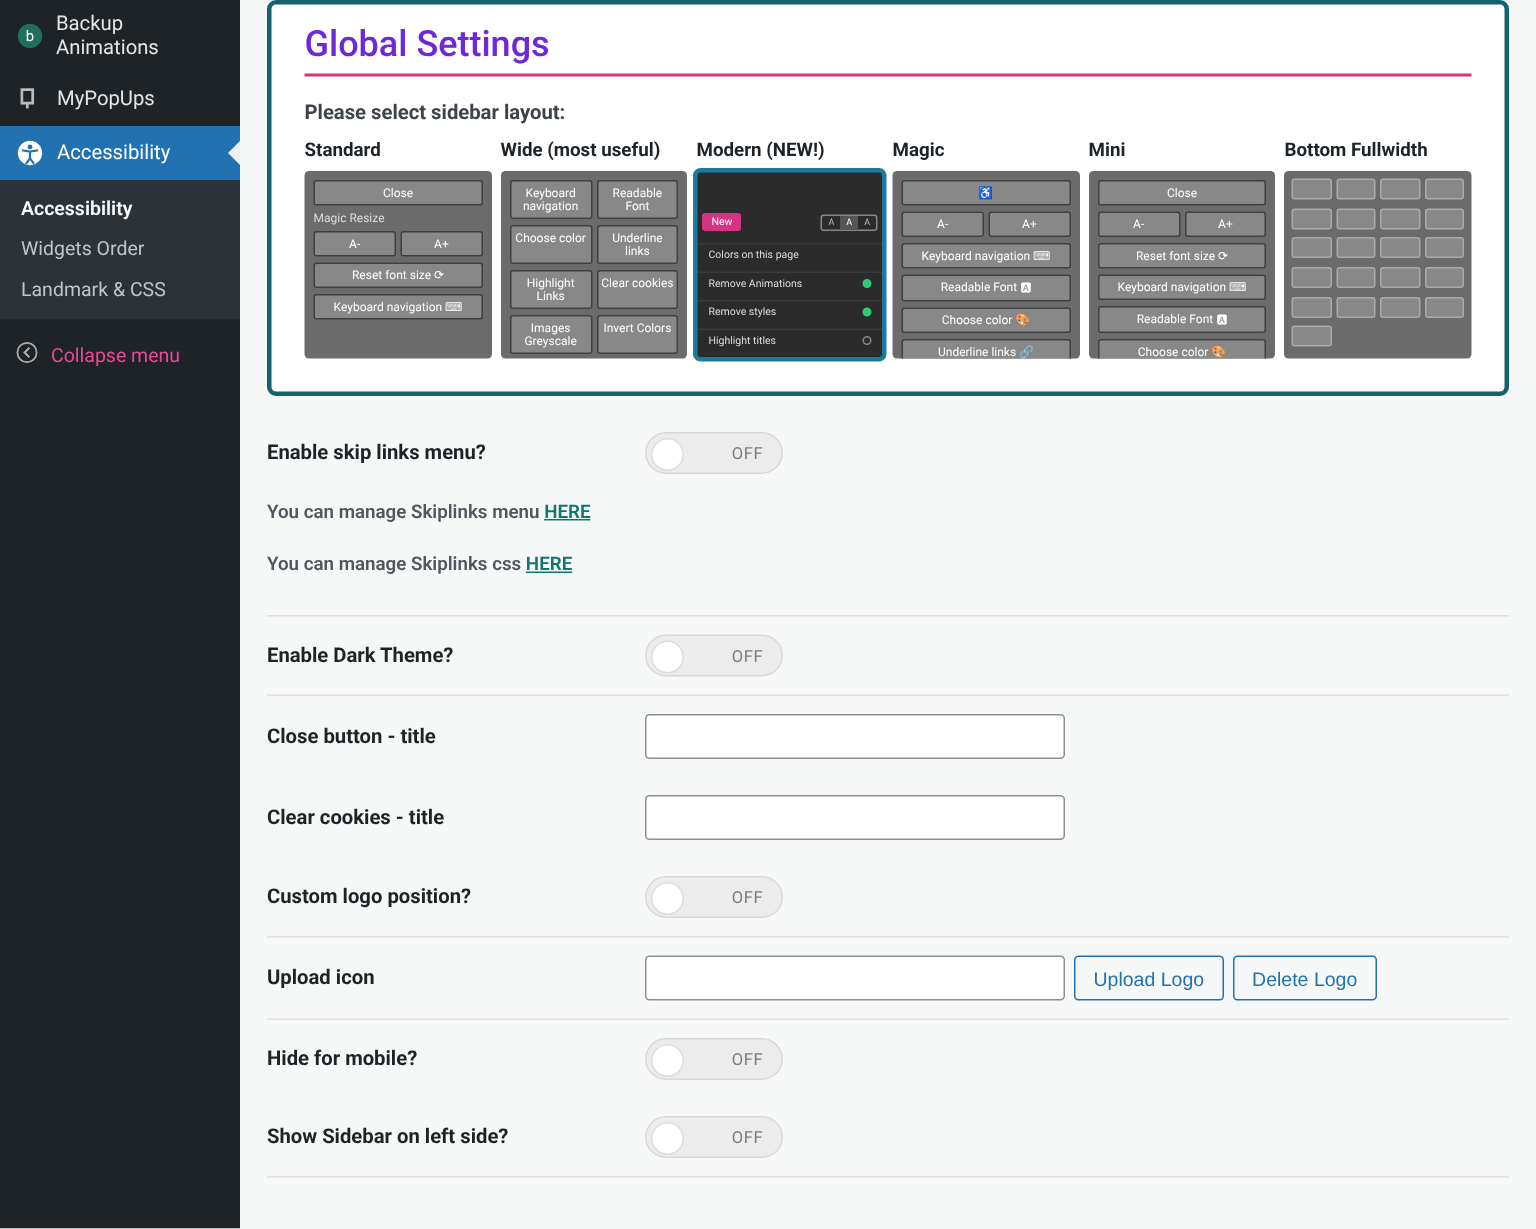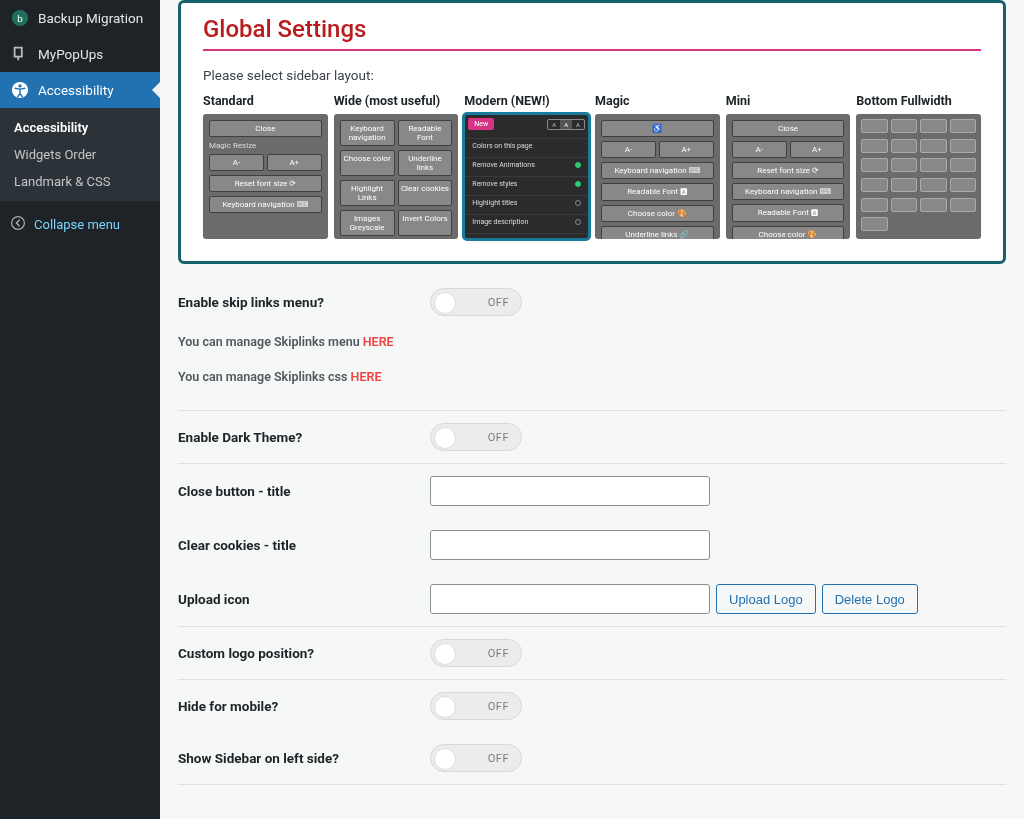--- a/index.html
+++ b/index.html
@@ -61,49 +61,49 @@
     padding:6px 14px;
     color:#c3c4c7;
     font-size:13px;
     text-decoration:none;
     cursor:pointer;
   }
   .sb-sub a.current{color:#fff;font-weight:600;}
   .sb-collapse{
     display:flex;align-items:center;gap:8px;
     padding:10px 10px;margin-top:4px;
-    color:#7dd3fc;font-size:13px;cursor:pointer;
+    color:#ec4899;font-size:13px;cursor:pointer;
   }
 
   
   #main {
     flex:1;
     overflow:auto;
     padding: 0 18px 40px 18px;
     background:#f6f7f7;
   }
 
   
   .global-panel{
     border: 3px solid #15616d;
     border-radius: 6px;
     background:#fff;
     padding: 8px 22px 22px 22px;
     margin-bottom: 12px;
   }
   .global-title{
-    color:#b91c1c;
+    color:#6d28d9;
     font-size:24px;
     font-weight:500;
     padding:4px 0 6px 0;
     border-bottom:2px solid #d63384;
     margin-bottom:16px;
   }
   .layout-prompt{
-    font-weight:400;
+    font-weight:700;
     font-size:13.5px;
     color:#3c434a;
     margin-bottom:10px;
   }
   .layout-row{
     display:flex;
     gap:6px;
     align-items:flex-start;
   }
   .layout-col{flex:1;min-width:0;}
@@ -131,21 +131,21 @@
     background:#888; border:1px solid #404040; border-radius:2px;
     text-align:center; padding:3px 2px; font-size:8px;color:#fff;
   }
   .thumb .btn.full{width:100%;}
   .thumb .row{display:flex;gap:3px;}
   .thumb .row .btn{flex:1;}
   .thumb .lbl{font-size:8px;color:#ddd;}
 
   
   .thumb.modern{background:#2b2b2b;padding:0;}
-  .thumb.modern .top{display:flex;align-items:center;gap:4px;padding:4px;}
+  .thumb.modern .top{display:flex;align-items:center;gap:4px;padding:4px;margin-top:24px;}
   .thumb.modern .pill{background:#d63384;color:#fff;border-radius:2px;padding:2px 6px;font-size:7px;}
   .thumb.modern .seg{display:flex;margin-left:auto;border:1px solid #888;border-radius:2px;overflow:hidden;}
   .thumb.modern .seg span{font-size:6px;padding:1px 4px;color:#bbb;}
   .thumb.modern .seg span.on{background:#555;color:#fff;}
   .thumb.modern .line{
     display:flex;justify-content:space-between;align-items:center;
     padding:3px 8px;color:#ddd;font-size:7px;border-top:1px solid #3a3a3a;
   }
   .thumb.modern .line .dot{width:6px;height:6px;border-radius:50%;border:1px solid #888;}
   .thumb.modern .line .dot.on{background:#2ecc71;border-color:#2ecc71;}
@@ -174,21 +174,21 @@
     vertical-align:middle;
   }
   table.form-table td{
     padding:12px 0;
     vertical-align:middle;
   }
   .sub-note{
     font-size:12.5px;color:#50575e;font-weight:600;
     padding:6px 0 14px 0;
   }
-  .sub-note a{color:#ef4444;cursor:pointer;}
+  .sub-note a{color:#0f766e;text-decoration:underline;cursor:pointer;}
 
   
   .toggle{
     width:92px;height:28px;border-radius:28px;
     background:#ececec;border:1px solid #d8d8d8;
     position:relative;display:inline-flex;align-items:center;justify-content:flex-end;
     padding:0 12px;cursor:pointer;
   }
   .toggle .knob{
     position:absolute;left:3px;top:3px;width:22px;height:22px;border-radius:50%;
@@ -215,21 +215,21 @@
 
 <div id="sidebar">
 
   <div class="sb-item">
     <span class="sb-icon">
       <svg width="18" height="18" viewBox="0 0 20 20">
           <circle cx="10" cy="10" r="9" fill="#1f6f5c"></circle>
           <text x="10" y="14" text-anchor="middle" font-size="11" fill="#fff">b</text>
         </svg>
     </span>
-    <span>Backup Migration</span>
+    <span>Backup Animations</span>
   </div>
 
   <div class="sb-item">
     <span class="sb-icon">
       <svg width="18" height="18" viewBox="0 0 20 20">
           <path d="M4 3h8v10H4z M8 13v4" stroke="#bbb" stroke-width="2" fill="none"></path>
         </svg>
     </span>
     <span>MyPopUps</span>
   </div>
@@ -442,38 +442,38 @@
 
     <tr class="no-border">
       <th>Close button - title</th>
       <td><input class="text" type="text" style=""></td>
     </tr>
     <tr class="no-border">
       <th>Clear cookies - title</th>
       <td><input class="text" type="text" style=""></td>
     </tr>
     <tr>
+      <th>Custom logo position?</th>
+      <td><div class="toggle">
+              <span class="knob"></span>
+              <span class="state">OFF</span>
+            </div></td>
+    </tr>
+
+    <tr>
       <th>Upload icon</th>
       <td>
         <div class="field-row">
           <input class="text" type="text" style="">
           <button class="wp-btn">Upload Logo</button>
           <button class="wp-btn">Delete Logo</button>
         </div>
       </td>
     </tr>
 
-    <tr>
-      <th>Custom logo position?</th>
-      <td><div class="toggle">
-              <span class="knob"></span>
-              <span class="state">OFF</span>
-            </div></td>
-    </tr>
-
     <tr class="no-border">
       <th>Hide for mobile?</th>
       <td><div class="toggle">
               <span class="knob"></span>
               <span class="state">OFF</span>
             </div></td>
     </tr>
     <tr>
       <th>Show Sidebar on left side?</th>
       <td><div class="toggle">

